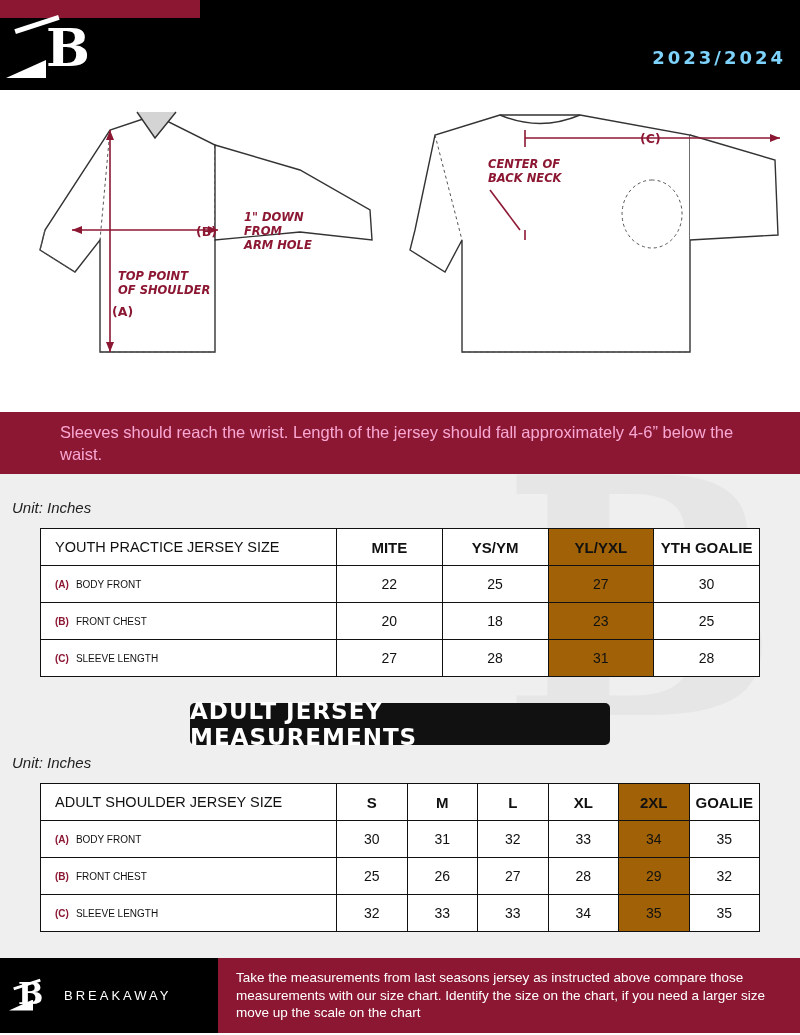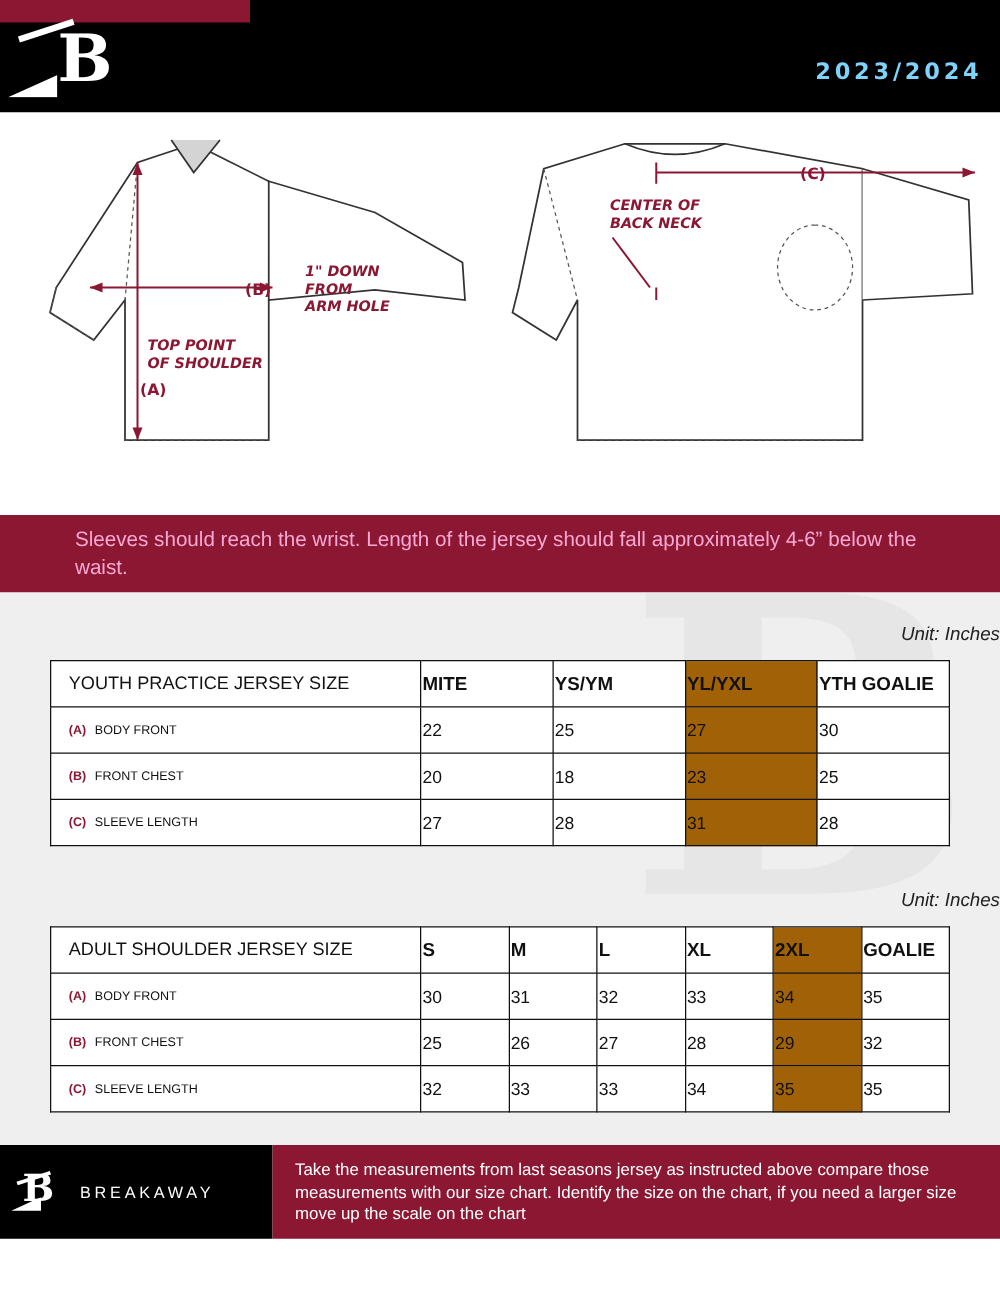--- a/index.html
+++ b/index.html
@@ -163,42 +163,44 @@
   .banner span {
     font-family: "DejaVu Sans", sans-serif;
     font-weight: bold;
     font-size: 23px;
     letter-spacing: 1px;
     color: #ffffff;
   }
   .unit {
     position: relative;
     z-index: 1;
-    text-align: right;
+    text-align: left;
     font-style: italic;
     font-size: 15px;
     color: #222222;
     padding: 9px 0 8px;
+    margin-left: 12px;
   }
 
   
   table.size-table {
     position: relative;
     z-index: 1;
     width: 720px;
     margin: 4px auto;
     border-collapse: collapse;
     background: #ffffff;
     table-layout: fixed;
   }
   table.size-table td, table.size-table th {
     border: 1px solid #111111;
     height: 34px;
     font-size: 14px;
     color: #111111;
+    text-align: center;
     font-weight: normal;
   }
   table.size-table .row-head {
     text-align: left;
     padding-left: 14px;
     font-size: 10px;
     width: 280px;
   }
   table.size-table thead .row-head {
     font-size: 14.5px;
@@ -390,20 +392,23 @@
           <td>27</td>
           <td>28</td>
           <td class="shade">31</td>
           <td>28</td>
         </tr>
       </tbody>
     </table>
 
     <div class="spacer"></div>
 
+    <div class="banner">
+      <span>ADULT JERSEY MEASUREMENTS</span>
+    </div>
     <div class="unit">Unit: Inches</div>
 
     <table class="size-table">
       <thead>
         <tr>
           <td class="row-head">ADULT SHOULDER JERSEY SIZE</td>
           <td>S</td>
           <td>M</td>
           <td>L</td>
           <td>XL</td>

